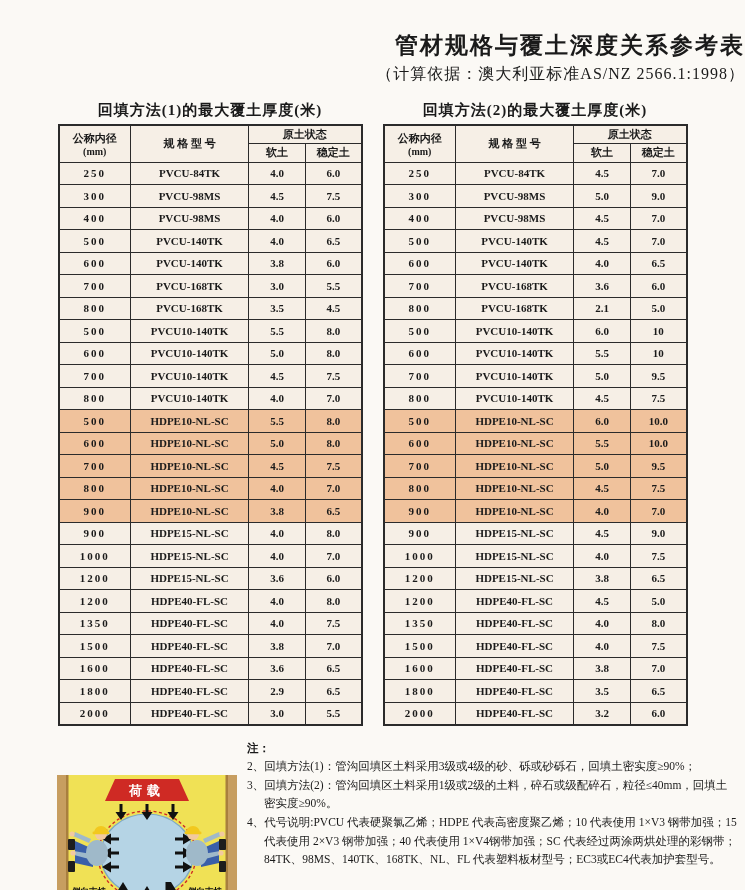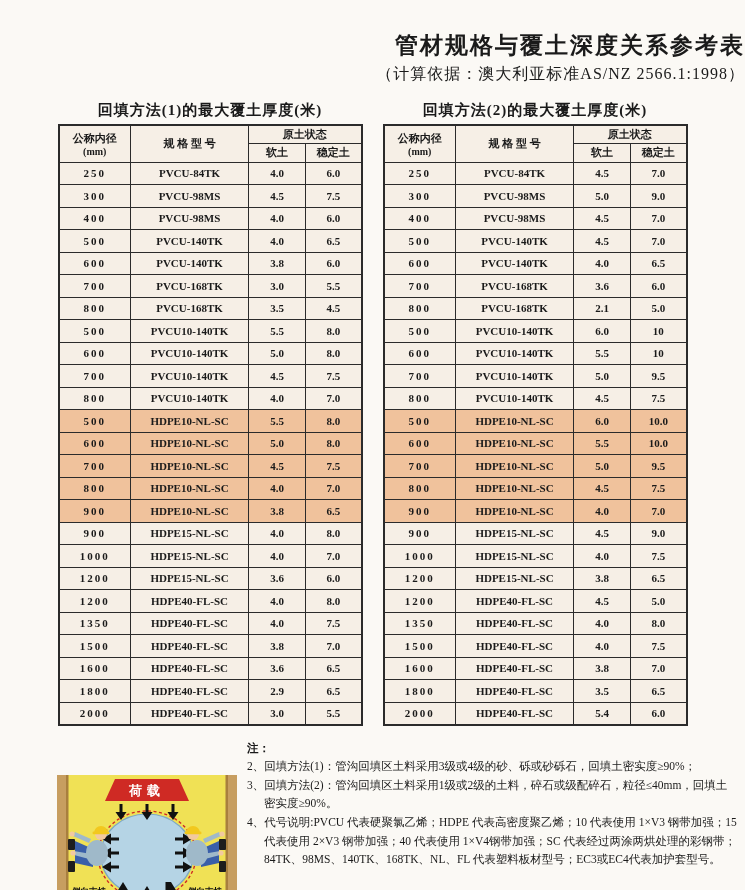--- a/index.html
+++ b/index.html
@@ -410,21 +410,21 @@
             </tr>
             <tr>
               <td>1800</td>
               <td>HDPE40-FL-SC</td>
               <td>3.5</td>
               <td>6.5</td>
             </tr>
             <tr>
               <td>2000</td>
               <td>HDPE40-FL-SC</td>
-              <td>5.4</td>
+              <td>3.2</td>
               <td>6.0</td>
             </tr>
           </tbody>
       </table>
     </div>
 
   </div>
 
   <div class="bottom-row">
 

